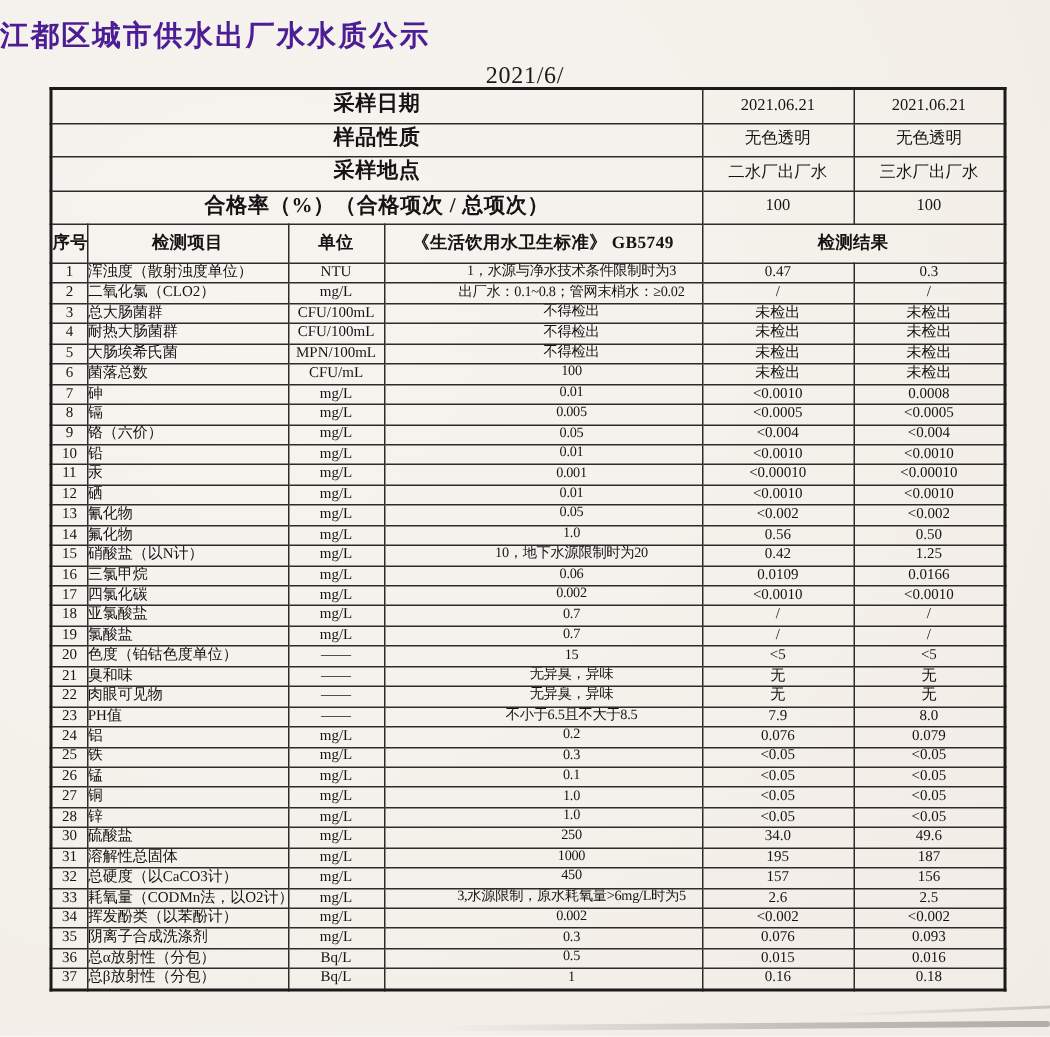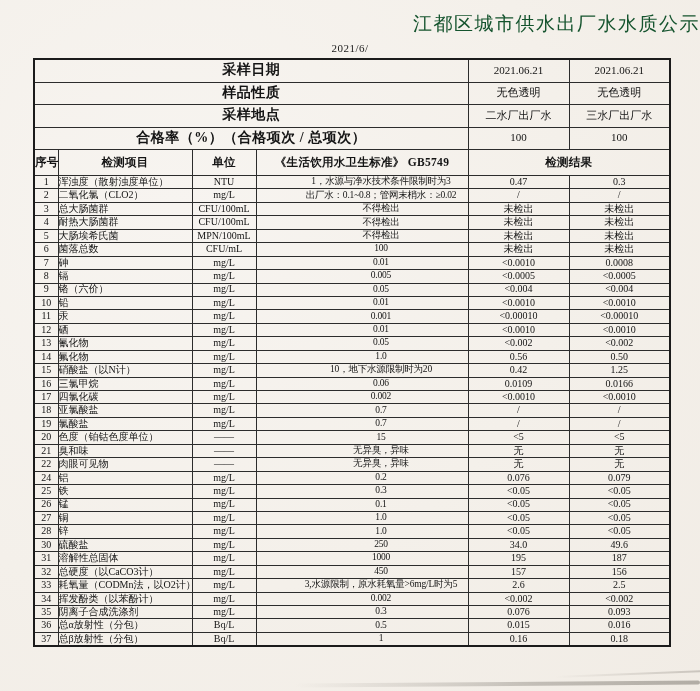--- a/index.html
+++ b/index.html
@@ -4,26 +4,26 @@
 <style>
   html,body{margin:0;padding:0;}
   body{
     width:700px;height:691px;overflow:hidden;position:relative;
     background:radial-gradient(circle at 25% 30%, #f7f4f0 0%, #f4f0ea 55%, #f1ece5 100%);
     font-family:"Liberation Serif","DejaVu Serif",serif;
     color:#161616;
     -webkit-font-smoothing:antialiased;
   }
   .title{
-    position:absolute;top:11px;left:0;width:100%;text-align:right;
-    font-size:19px;font-weight:normal;letter-spacing:1.5px;color:#14532d;
+    position:absolute;top:11px;left:0;width:100%;text-align:left;
+    font-size:19px;font-weight:bold;letter-spacing:1.5px;color:#4c1d95;
   }
   .subtitle{
     position:absolute;top:42px;left:0;width:100%;text-align:center;
-    font-size:11px;color:#1a1a1a;letter-spacing:.5px;
+    font-size:16px;color:#1a1a1a;letter-spacing:.5px;
   }
   table.report{
     position:absolute;left:33px;top:58px;width:636px;
     border-collapse:collapse;table-layout:fixed;
     border:2px solid #1b1b1b;
   }
   table.report td{
     border:1px solid #2c2c2c;
     text-align:center;vertical-align:middle;
     padding:0;overflow:hidden;white-space:nowrap;
@@ -284,20 +284,28 @@
 
   <tr>
     <td class="c-seq">22</td>
     <td class="c-item">肉眼可见物</td>
     <td class="c-unit">——</td>
     <td class="c-std">无异臭，异味</td>
     <td class="c-res">无</td>
     <td class="c-res">无</td>
   </tr>
 
+  <tr>
+    <td class="c-seq">23</td>
+    <td class="c-item">PH值</td>
+    <td class="c-unit">——</td>
+    <td class="c-std">不小于6.5且不大于8.5</td>
+    <td class="c-res">7.9</td>
+    <td class="c-res">8.0</td>
+  </tr>
 
   <tr>
     <td class="c-seq">24</td>
     <td class="c-item">铝</td>
     <td class="c-unit">mg/L</td>
     <td class="c-std">0.2</td>
     <td class="c-res">0.076</td>
     <td class="c-res">0.079</td>
   </tr>
 

